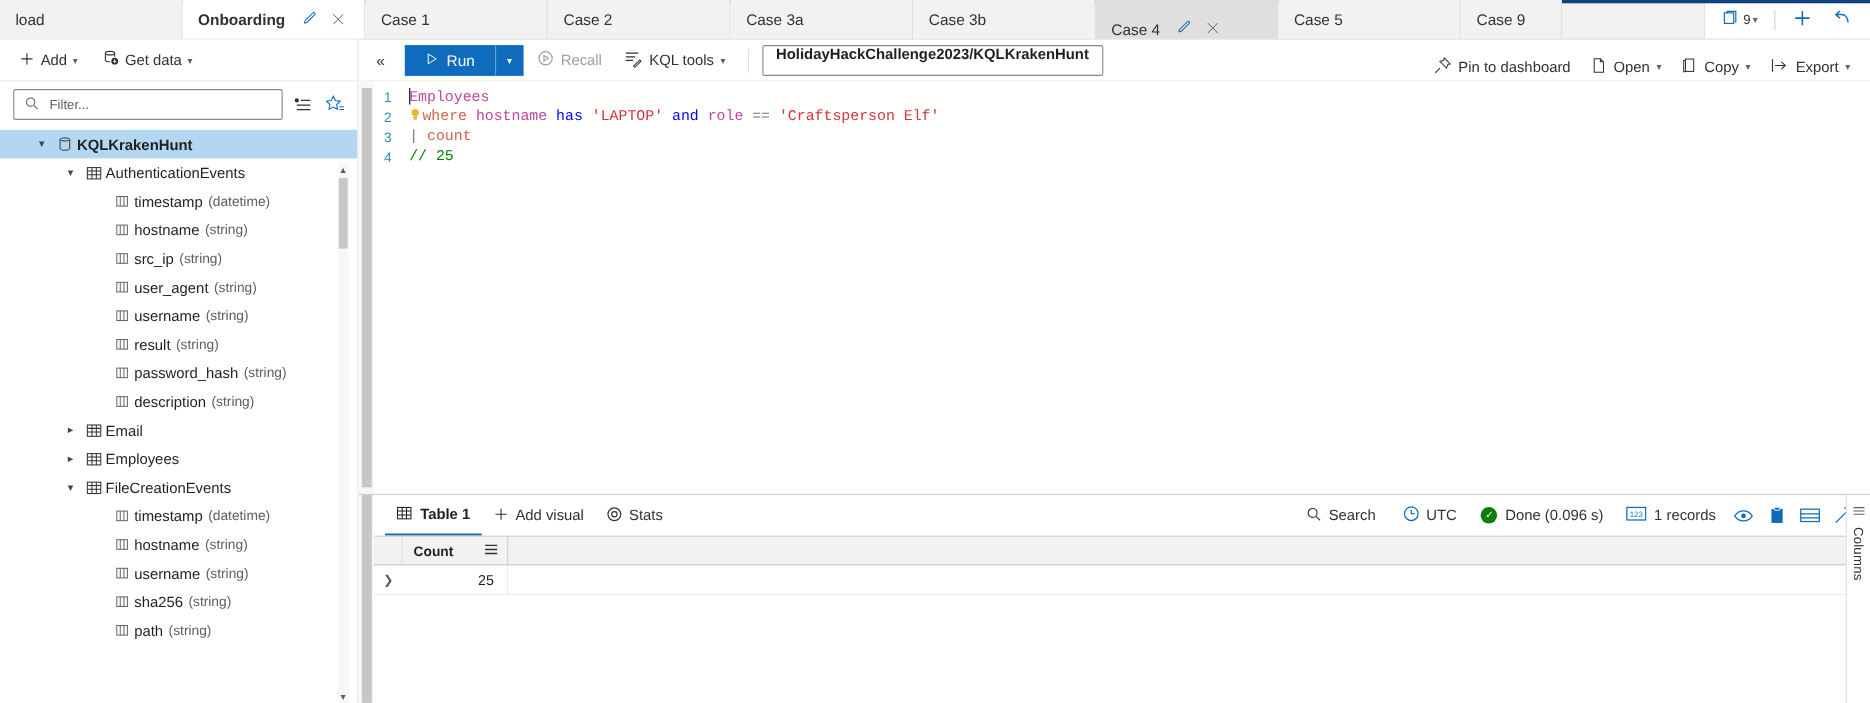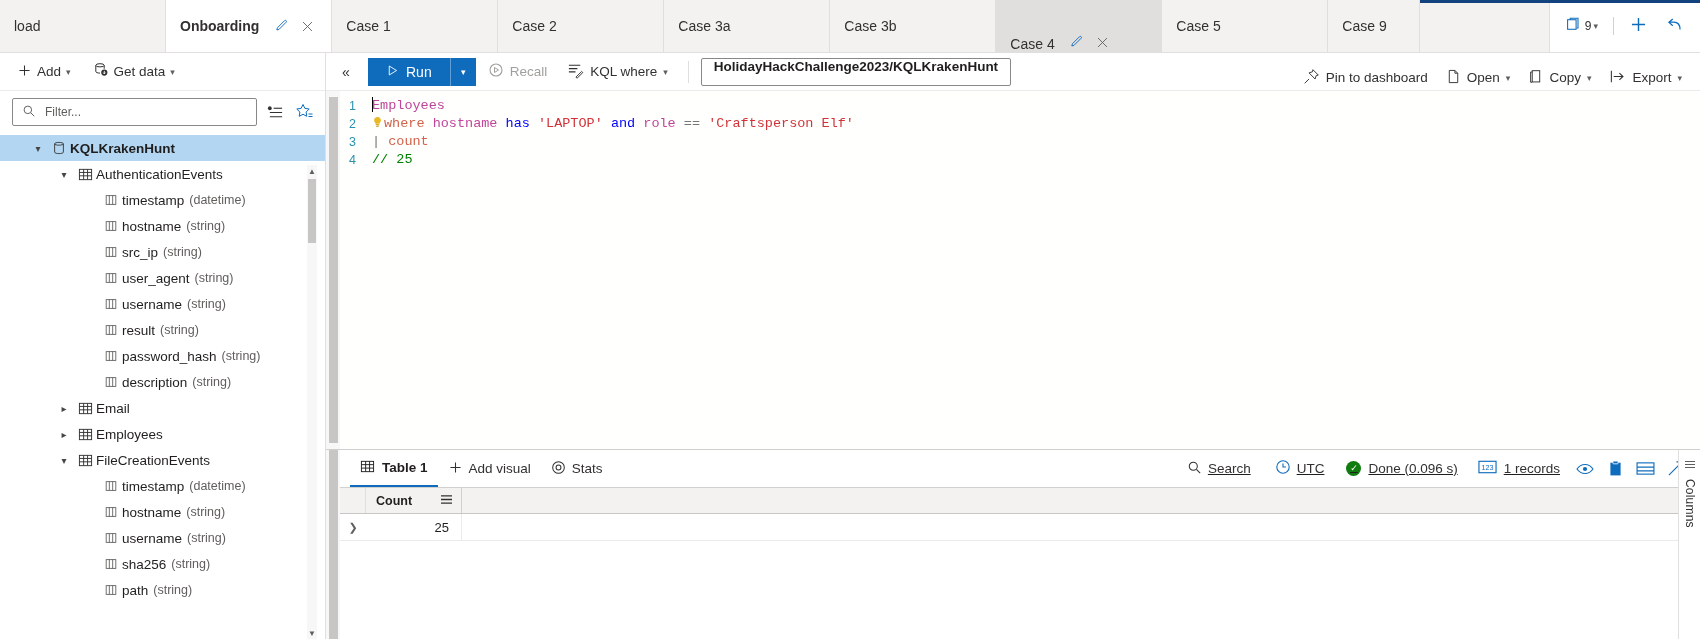--- a/index.html
+++ b/index.html
@@ -9,21 +9,21 @@
     overflow: hidden;
     background: #ffffff;
     font-family: "Liberation Sans", sans-serif;
     font-size: 13px;
     color: #201f1e;
   }
   #app { width: 1700px; height: 639px; position: relative; display: flex; flex-direction: column; }
 
   
   .tabstrip {
-    height: 53px; min-height: 36px;
+    height: 36px; min-height: 36px;
     background: #f3f2f1;
     display: flex; align-items: stretch;
     border-bottom: 1px solid #e1dfdd;
     position: relative;
   }
   .tabstrip::before {
     content: ""; position: absolute; left: 0; top: 0; right: 0; height: 3px;
     background: #13437e;
   }
   .tab {
@@ -223,21 +223,21 @@
     display: inline-flex; align-items: center; gap: 7px;
     padding: 0 10px; height: 36px; cursor: pointer;
     font-size: 13.5px; font-weight: 700; color: #201f1e;
     border-bottom: 2px solid #0f6cbd;
   }
   .res-btn {
     display: inline-flex; align-items: center; gap: 6px;
     padding: 0 10px; height: 32px; cursor: pointer;
     font-size: 13.5px; color: #323130;
   }
-  .res-right { margin-left: auto; display: flex; align-items: center; gap: 4px; text-decoration: underline; }
+  .res-right { margin-left: auto; display: flex; align-items: center; gap: 4px; }
   .res-status { display: inline-flex; align-items: center; gap: 7px; padding: 0 8px; font-size: 13.5px; color: #323130; }
   .ok-dot {
     width: 15px; height: 15px; border-radius: 50%; background: #107c10;
     display: inline-flex; align-items: center; justify-content: center;
     color: #fff; font-size: 9px; line-height: 1;
   }
   .res-icon-btn { width: 26px; height: 26px; display: inline-flex; align-items: center; justify-content: center; cursor: pointer; color: #0f6cbd; }
 
   .grid { flex: 1; display: flex; flex-direction: column; min-height: 0; }
   .grid-head {
@@ -661,21 +661,21 @@
           <span>Recall</span>
         </div>
 
         <div class="tb-btn">
           <span>
             <svg width="17" height="17" viewBox="0 0 18 18">
               <path d="M2 3.5h12M2 7h9M2 10.5h7" stroke="#323130" stroke-width="1.2"></path>
               <path d="M9.5 16l6-6 1.2 1.2-6 6z" fill="none" stroke="#323130" stroke-width="1"></path>
             </svg>
           </span>
-          <span>KQL where</span>
+          <span>KQL tools</span>
           <span class="chev">▾</span>
         </div>
 
         <div class="tb-sep"></div>
 
         <div class="dbpill">
           <span>HolidayHackChallenge2023/KQLKrakenHunt</span>
         </div>
 
         <div class="qtoolbar-right">

